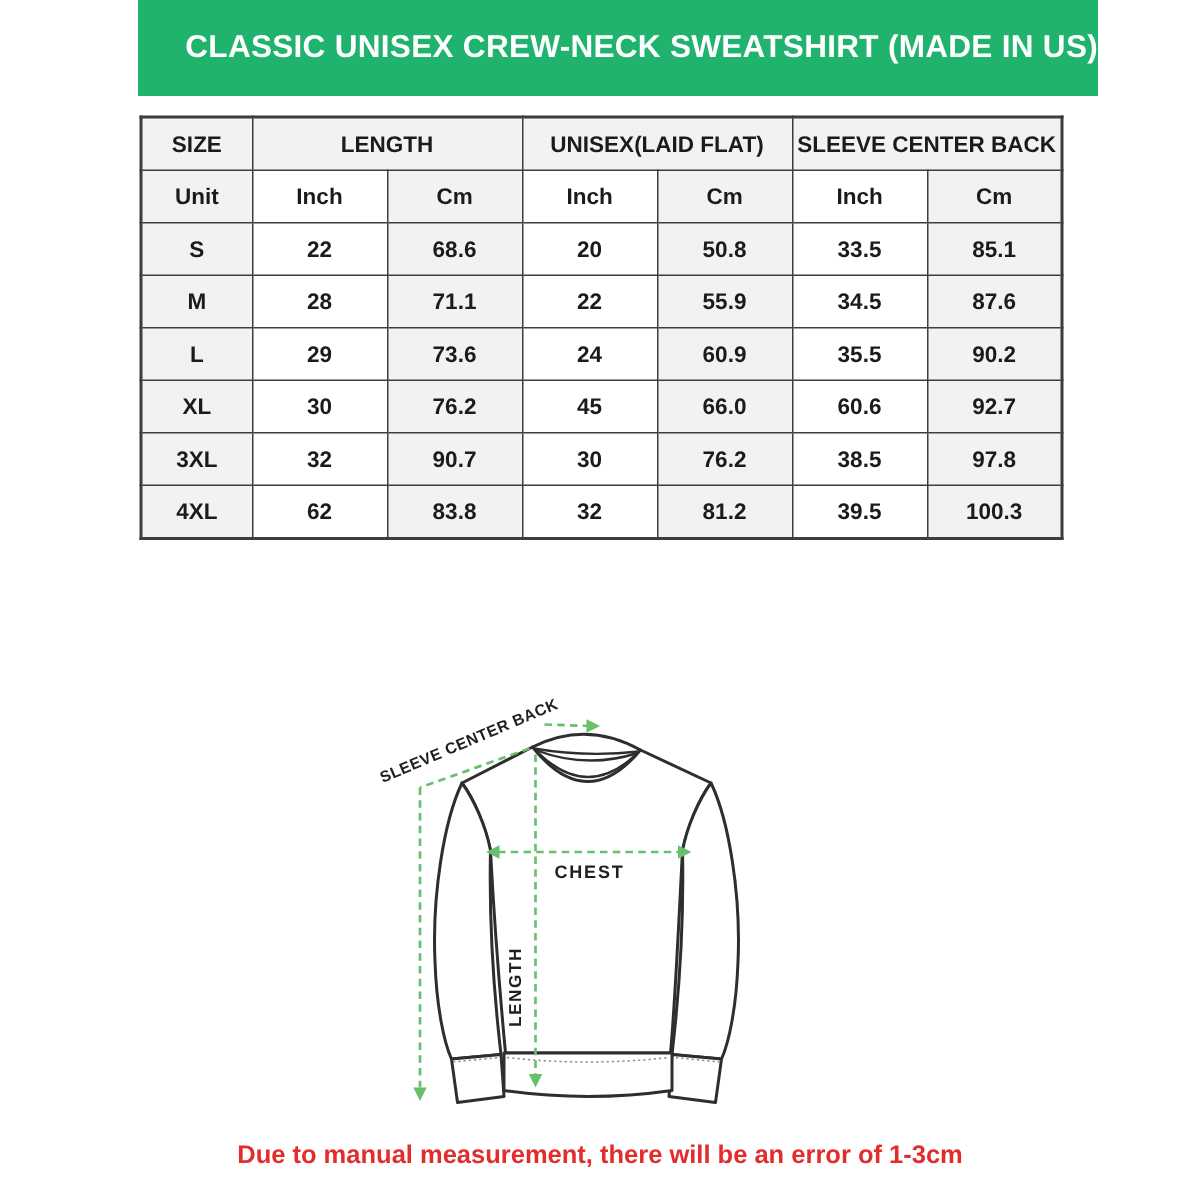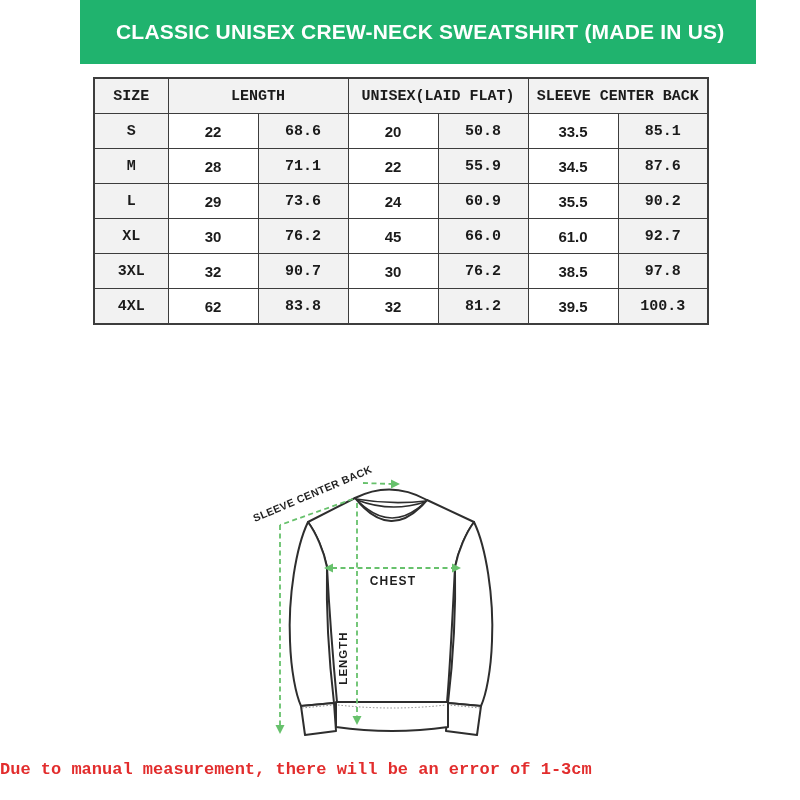--- a/index.html
+++ b/index.html
@@ -5,54 +5,54 @@
   :root{
     --header-bg:#20b36e; --header-text:#ffffff; --border:#3d3d3d;
     --shade:#f2f2f2; --text:#1b1b1b; --green:#67c16c; --red:#e22d2d;
   }
   html,body{margin:0;padding:0;background:#ffffff;}
   .page{
     position:relative;width:800px;height:800px;background:#fff;overflow:hidden;
     font-family:"Liberation Sans",sans-serif;color:var(--text);
   }
   .title-bar{
-    position:absolute;left:80px;top:0;width:640px;height:64px;
-    background:var(--header-bg);display:flex;align-items:center;justify-content:flex-start;padding-left:36px;
+    position:absolute;left:92px;top:0;width:640px;height:64px;
+    background:var(--header-bg);display:flex;align-items:center;justify-content:flex-end;
   }
   .title-bar h1{
     margin:0;font-size:21px;font-weight:bold;color:var(--header-text);
     letter-spacing:.2px;white-space:nowrap;
   }
   table.size-chart{
     position:absolute;left:93px;top:77px;width:614px;
     border-collapse:collapse;table-layout:fixed;border:2px solid var(--border);
   }
   table.size-chart th,table.size-chart td{
     border:1px solid var(--border);height:34px;text-align:center;vertical-align:middle;
     font-weight:bold;font-size:15px;padding:0;color:var(--text);background:#fff;
   }
-  table.size-chart .shade{background:var(--shade);font-family:Liberation Mono, monospace;}
+  table.size-chart .shade{background:var(--shade);}
   .diagram{
     position:absolute;left:250px;top:455px;width:300px;height:290px;margin:0;
   }
   .diagram svg{display:block;}
   .garment{fill:#ffffff;stroke:#2e2e2e;stroke-width:2;stroke-linejoin:round;stroke-linecap:round;}
   .garment-line{fill:none;stroke:#2e2e2e;stroke-width:1.6;stroke-linecap:round;}
   .stitch{fill:none;stroke:#8a8a8a;stroke-width:1;stroke-dasharray:1.5 2;}
   .measure{fill:none;stroke:var(--green);stroke-width:1.8;stroke-dasharray:5 3.5;}
   .arrowhead{fill:var(--green);stroke:none;}
   .diagram text{
     font-family:"Liberation Sans",sans-serif;font-weight:bold;fill:#1f1f1f;
   }
   .lbl-chest{font-size:12px;letter-spacing:1.2px;}
   .lbl-length{font-size:11.5px;letter-spacing:1px;}
   .lbl-sleeve{font-size:10.5px;letter-spacing:.4px;}
   .footnote{
-    position:absolute;left:0;top:760px;width:800px;margin:0;text-align:left;
-    font-size:17px;font-weight:bold;color:var(--red);font-family:Liberation Mono, monospace;
+    position:absolute;left:0;top:760px;width:800px;margin:0;text-align:center;
+    font-size:17px;font-weight:bold;color:var(--red);
   }
 </style>
 </head>
 <body>
 
 <div class="page">
 
   <header class="title-bar">
     <h1>CLASSIC UNISEX CREW-NECK SWEATSHIRT (MADE IN US)</h1>
   </header>
@@ -66,20 +66,29 @@
         <col style="width:90px">
       <col style="width:90px">
         <col style="width:90px">
     </colgroup>
     <thead id="chart-head">
         <tr>
           <th colspan="1" class="shade">SIZE</th>
           <th colspan="2" class="shade">LENGTH</th>
           <th colspan="2" class="shade">UNISEX(LAID FLAT)</th>
           <th colspan="2" class="shade">SLEEVE CENTER BACK</th>
+        </tr>
+        <tr>
+          <th class="shade">Unit</th>
+          <th>Inch</th>
+          <th class="shade">Cm</th>
+          <th>Inch</th>
+          <th class="shade">Cm</th>
+          <th>Inch</th>
+          <th class="shade">Cm</th>
         </tr>
       </thead>
     <tbody id="chart-body">
         <tr>
           <td class="shade">S</td>
           <td>22</td>
           <td class="shade">68.6</td>
           <td>20</td>
           <td class="shade">50.8</td>
           <td>33.5</td>
@@ -102,21 +111,21 @@
           <td class="shade">60.9</td>
           <td>35.5</td>
           <td class="shade">90.2</td>
         </tr>
         <tr>
           <td class="shade">XL</td>
           <td>30</td>
           <td class="shade">76.2</td>
           <td>45</td>
           <td class="shade">66.0</td>
-          <td>61.0</td>
+          <td>60.6</td>
           <td class="shade">92.7</td>
         </tr>
         <tr>
           <td class="shade">3XL</td>
           <td>32</td>
           <td class="shade">90.7</td>
           <td>30</td>
           <td class="shade">76.2</td>
           <td>38.5</td>
           <td class="shade">97.8</td>

